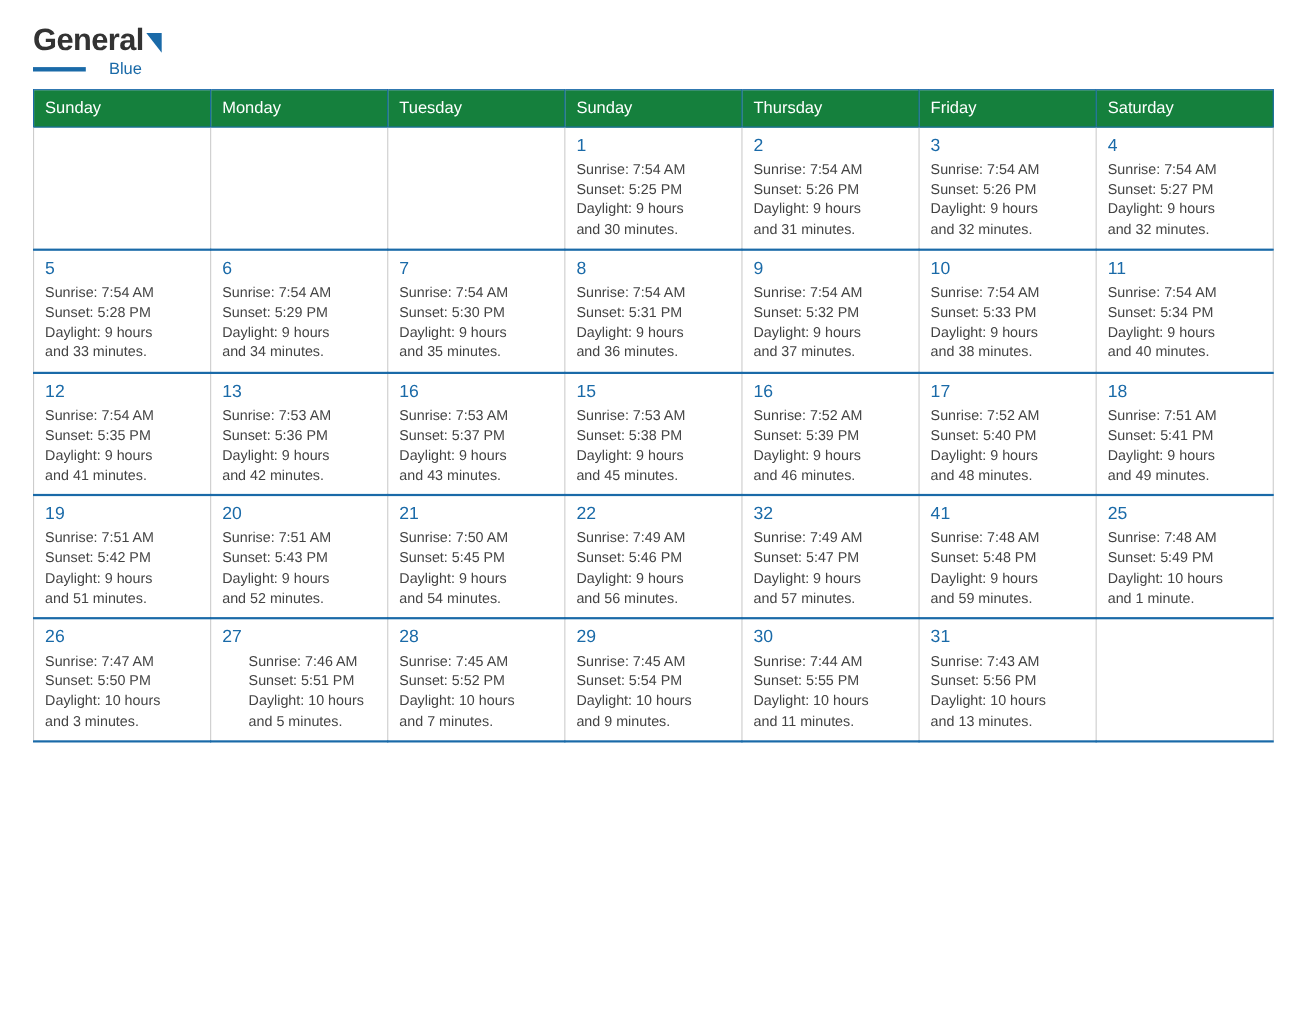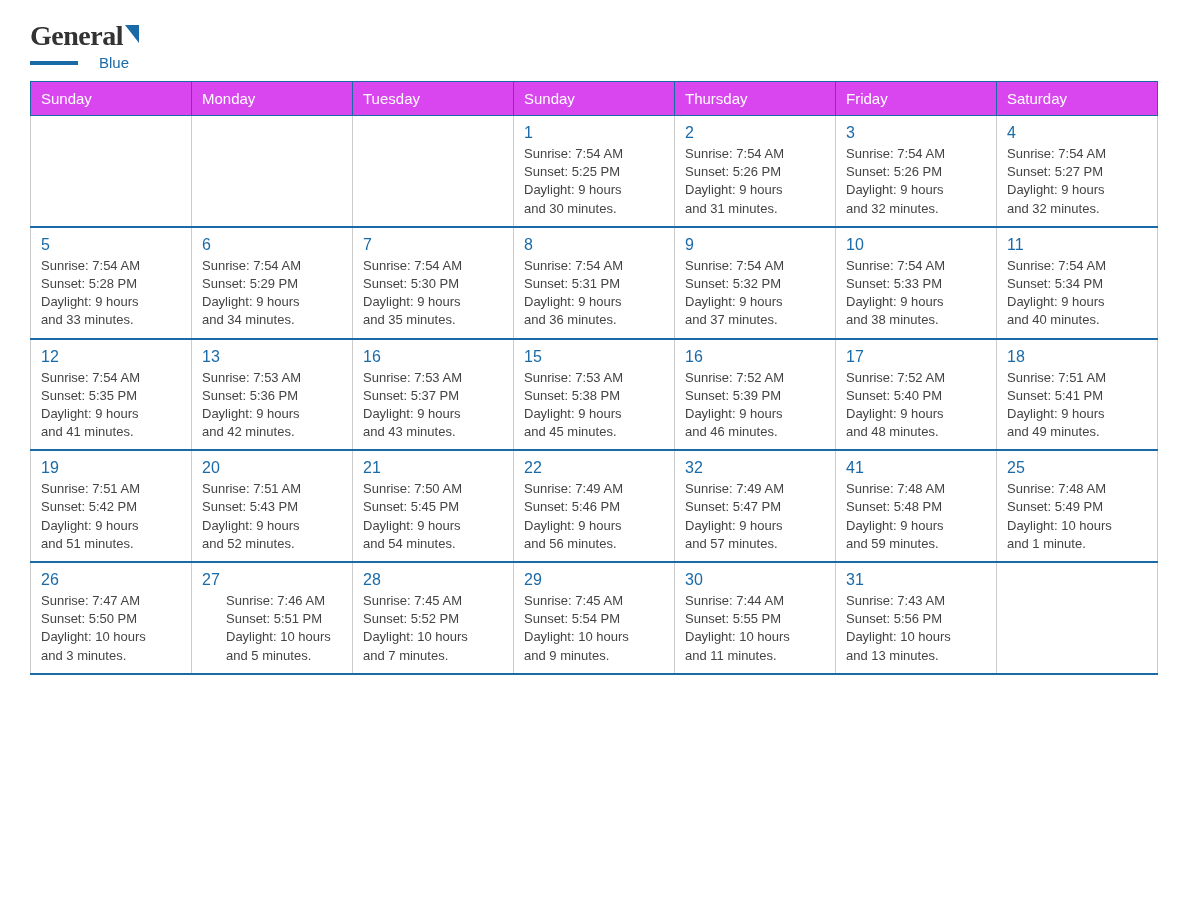--- a/index.html
+++ b/index.html
@@ -16,22 +16,21 @@
       align-items: flex-start;
       margin-bottom: 10px;
     }
     .logo {
       display: flex;
       flex-direction: column;
       align-items: flex-start;
     }
     .logo-top {
       display: flex;
-      align-items: flex-start;
-      font-family: Liberation Serif, serif;
+      align-items: center;
     }
     .logo-general {
       font-size: 28px;
       font-weight: bold;
       color: #333;
       letter-spacing: -0.5px;
     }
     .logo-arrow {
       width: 0;
       height: 0;
@@ -59,21 +58,21 @@
       font-size: 20px;
       color: #555;
       margin-top: 4px;
     }
     table {
       width: 100%;
       border-collapse: collapse;
       margin-top: 8px;
     }
     thead tr th {
-      background-color: #d946ef;
+      background-color: #15803d;
       color: #fff;
       font-size: 15px;
       font-weight: normal;
       padding: 8px 10px;
       text-align: left;
       border: 1px solid #1a6aa8;
     }
     tbody tr td {
       vertical-align: top;
       padding: 8px 10px;

